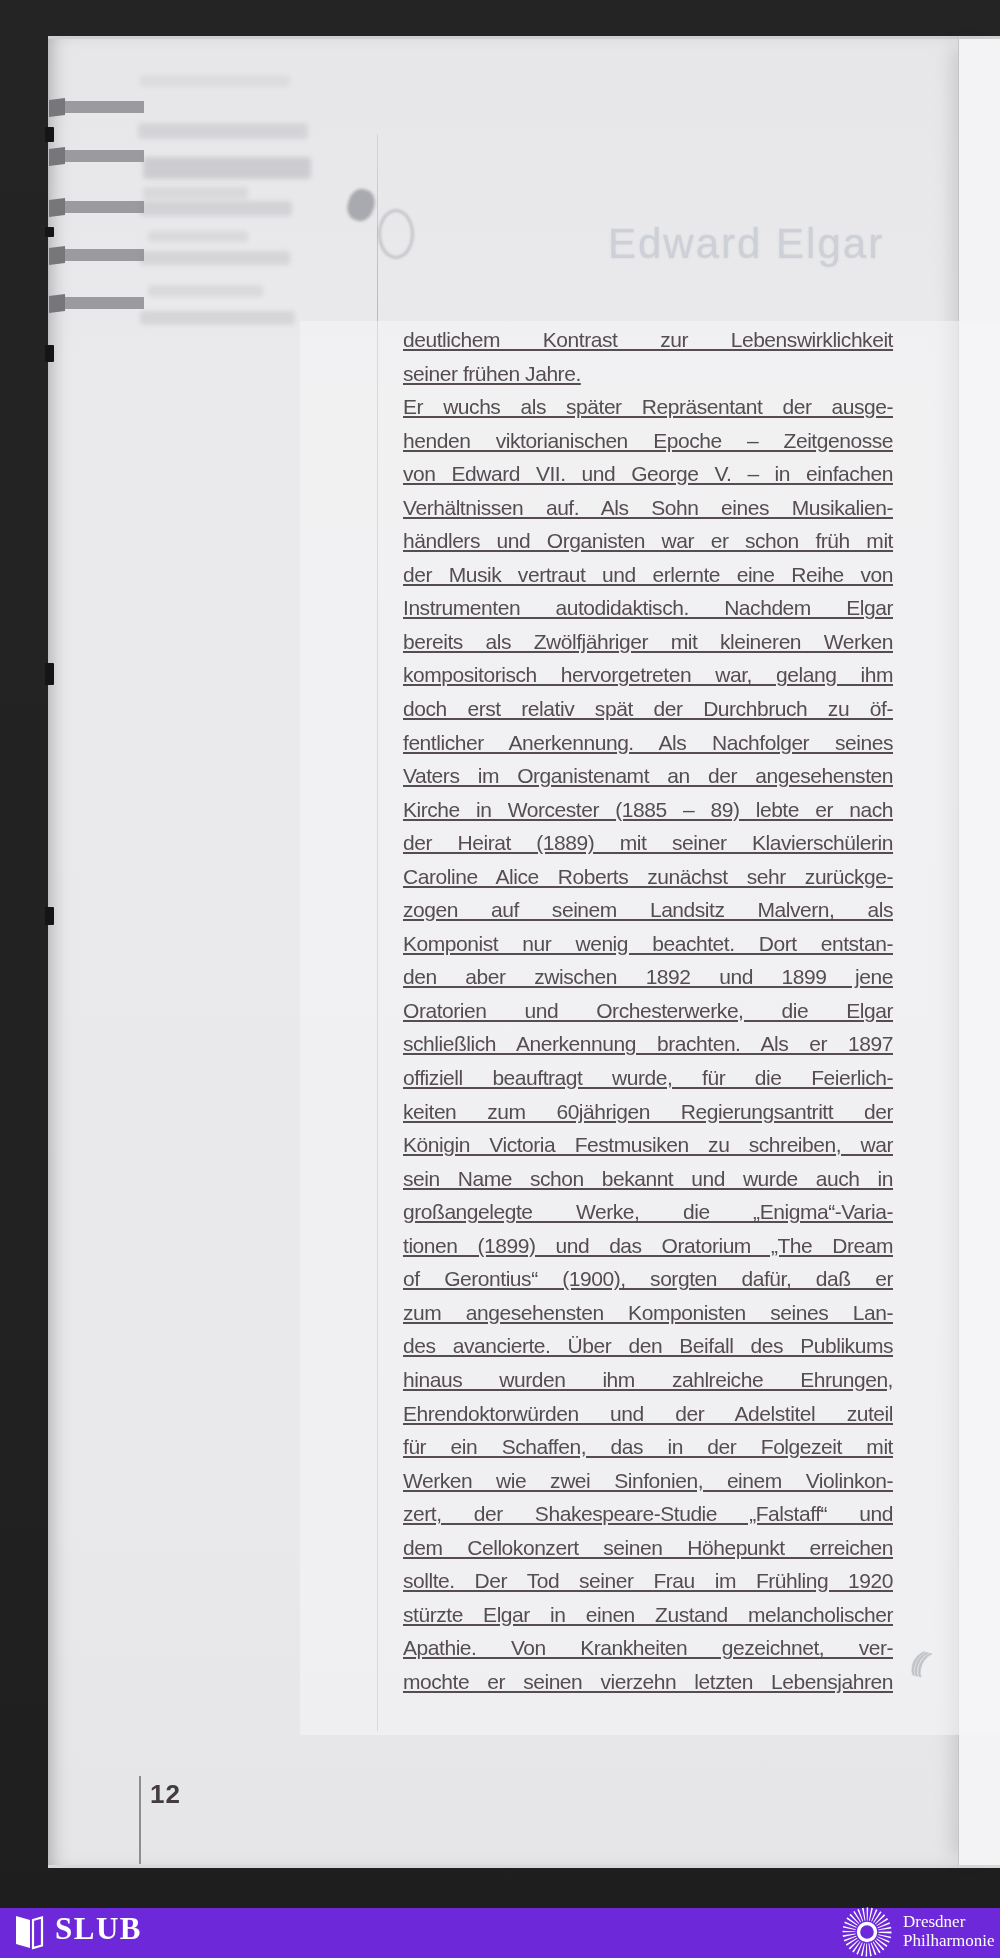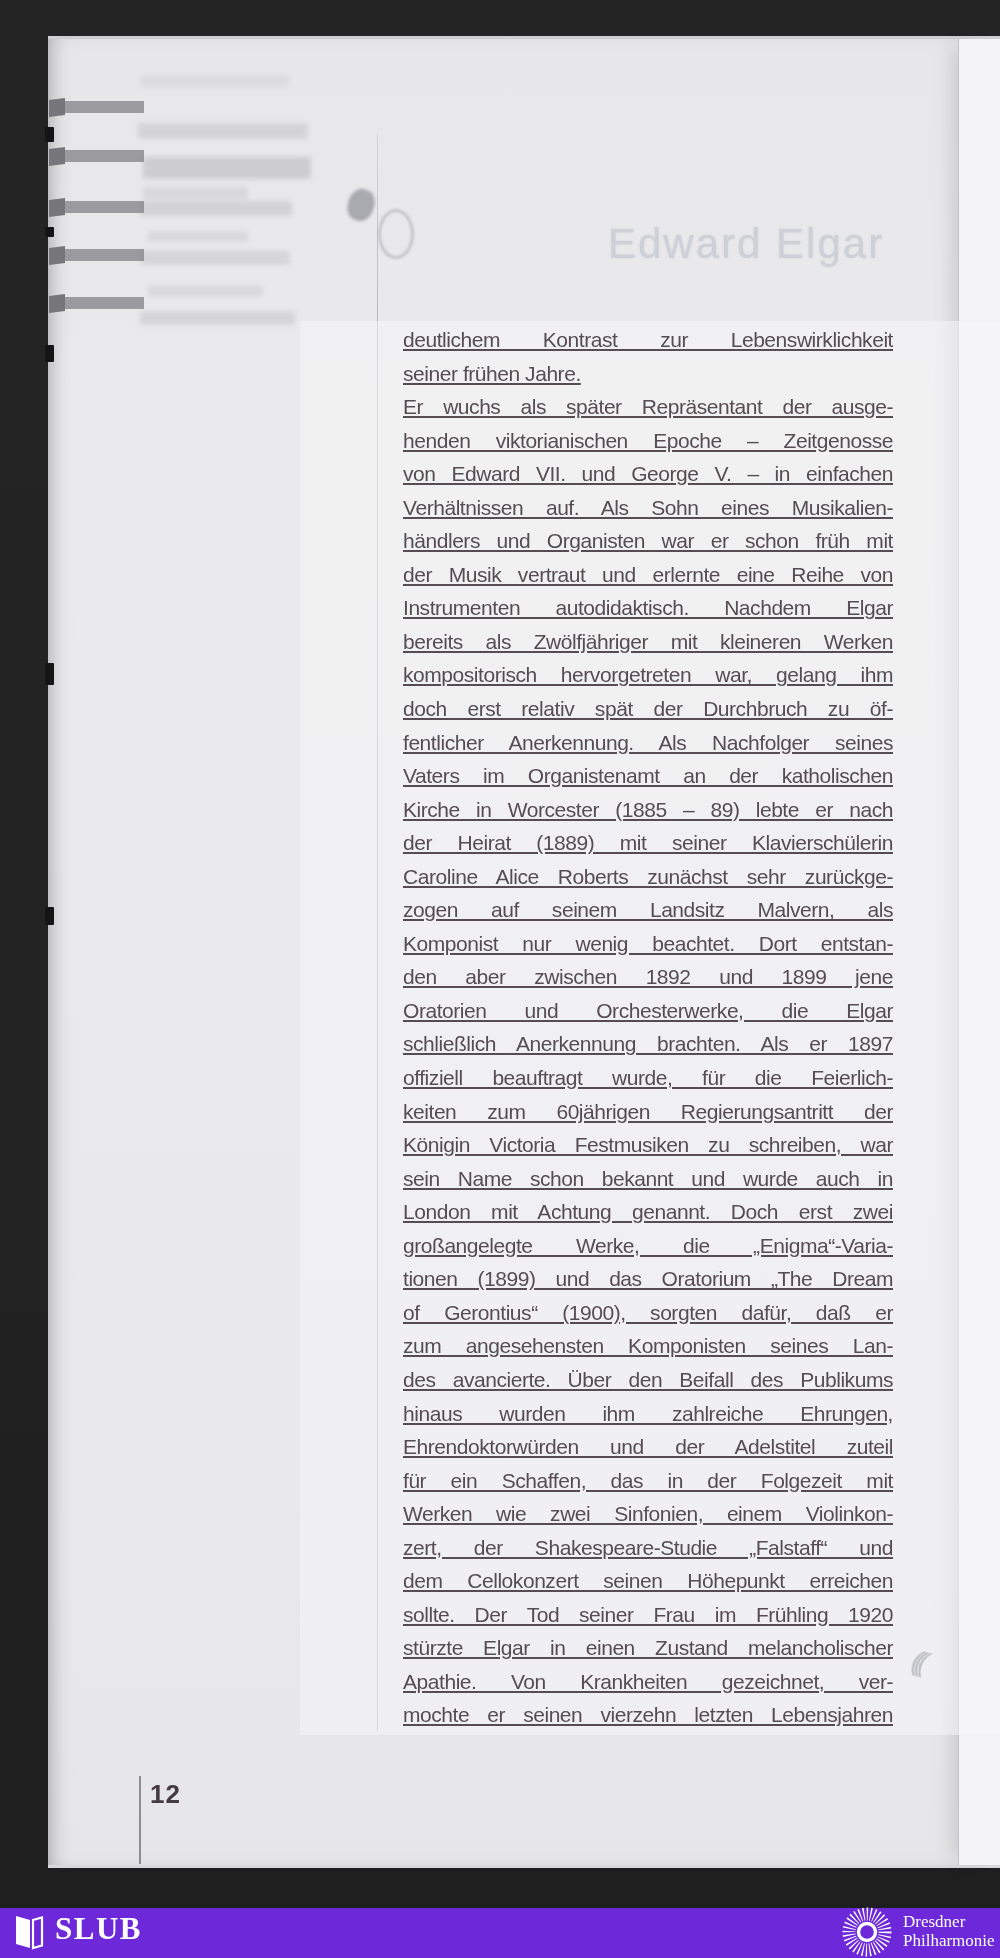--- a/index.html
+++ b/index.html
@@ -103,34 +103,33 @@
       <div class="bline">henden viktorianischen Epoche – Zeitgenosse</div>
       <div class="bline">von Edward VII. und George V. – in einfachen</div>
       <div class="bline">Verhältnissen auf. Als Sohn eines Musikalien-</div>
       <div class="bline">händlers und Organisten war er schon früh mit</div>
       <div class="bline">der Musik vertraut und erlernte eine Reihe von</div>
       <div class="bline">Instrumenten autodidaktisch. Nachdem Elgar</div>
       <div class="bline">bereits als Zwölfjähriger mit kleineren Werken</div>
       <div class="bline">kompositorisch hervorgetreten war, gelang ihm</div>
       <div class="bline">doch erst relativ spät der Durchbruch zu öf-</div>
       <div class="bline">fentlicher Anerkennung. Als Nachfolger seines</div>
-      <div class="bline">Vaters im Organistenamt an der katholischen</div>
+      <div class="bline">Vaters im Organistenamt an der angesehensten</div>
       <div class="bline">Kirche in Worcester (1885 – 89) lebte er nach</div>
       <div class="bline">der Heirat (1889) mit seiner Klavierschülerin</div>
       <div class="bline">Caroline Alice Roberts zunächst sehr zurückge-</div>
       <div class="bline">zogen auf seinem Landsitz Malvern, als</div>
       <div class="bline">Komponist nur wenig beachtet. Dort entstan-</div>
       <div class="bline">den aber zwischen 1892 und 1899 jene</div>
       <div class="bline">Oratorien und Orchesterwerke, die Elgar</div>
       <div class="bline">schließlich Anerkennung brachten. Als er 1897</div>
       <div class="bline">offiziell beauftragt wurde, für die Feierlich-</div>
       <div class="bline">keiten zum 60jährigen Regierungsantritt der</div>
       <div class="bline">Königin Victoria Festmusiken zu schreiben, war</div>
       <div class="bline">sein Name schon bekannt und wurde auch in</div>
-      <div class="bline">London mit Achtung genannt. Doch erst zwei</div>
       <div class="bline">großangelegte Werke, die „Enigma“-Varia-</div>
       <div class="bline">tionen (1899) und das Oratorium „The Dream</div>
       <div class="bline">of Gerontius“ (1900), sorgten dafür, daß er</div>
       <div class="bline">zum angesehensten Komponisten seines Lan-</div>
       <div class="bline">des avancierte. Über den Beifall des Publikums</div>
       <div class="bline">hinaus wurden ihm zahlreiche Ehrungen,</div>
       <div class="bline">Ehrendoktorwürden und der Adelstitel zuteil</div>
       <div class="bline">für ein Schaffen, das in der Folgezeit mit</div>
       <div class="bline">Werken wie zwei Sinfonien, einem Violinkon-</div>
       <div class="bline">zert, der Shakespeare-Studie „Falstaff“ und</div>

